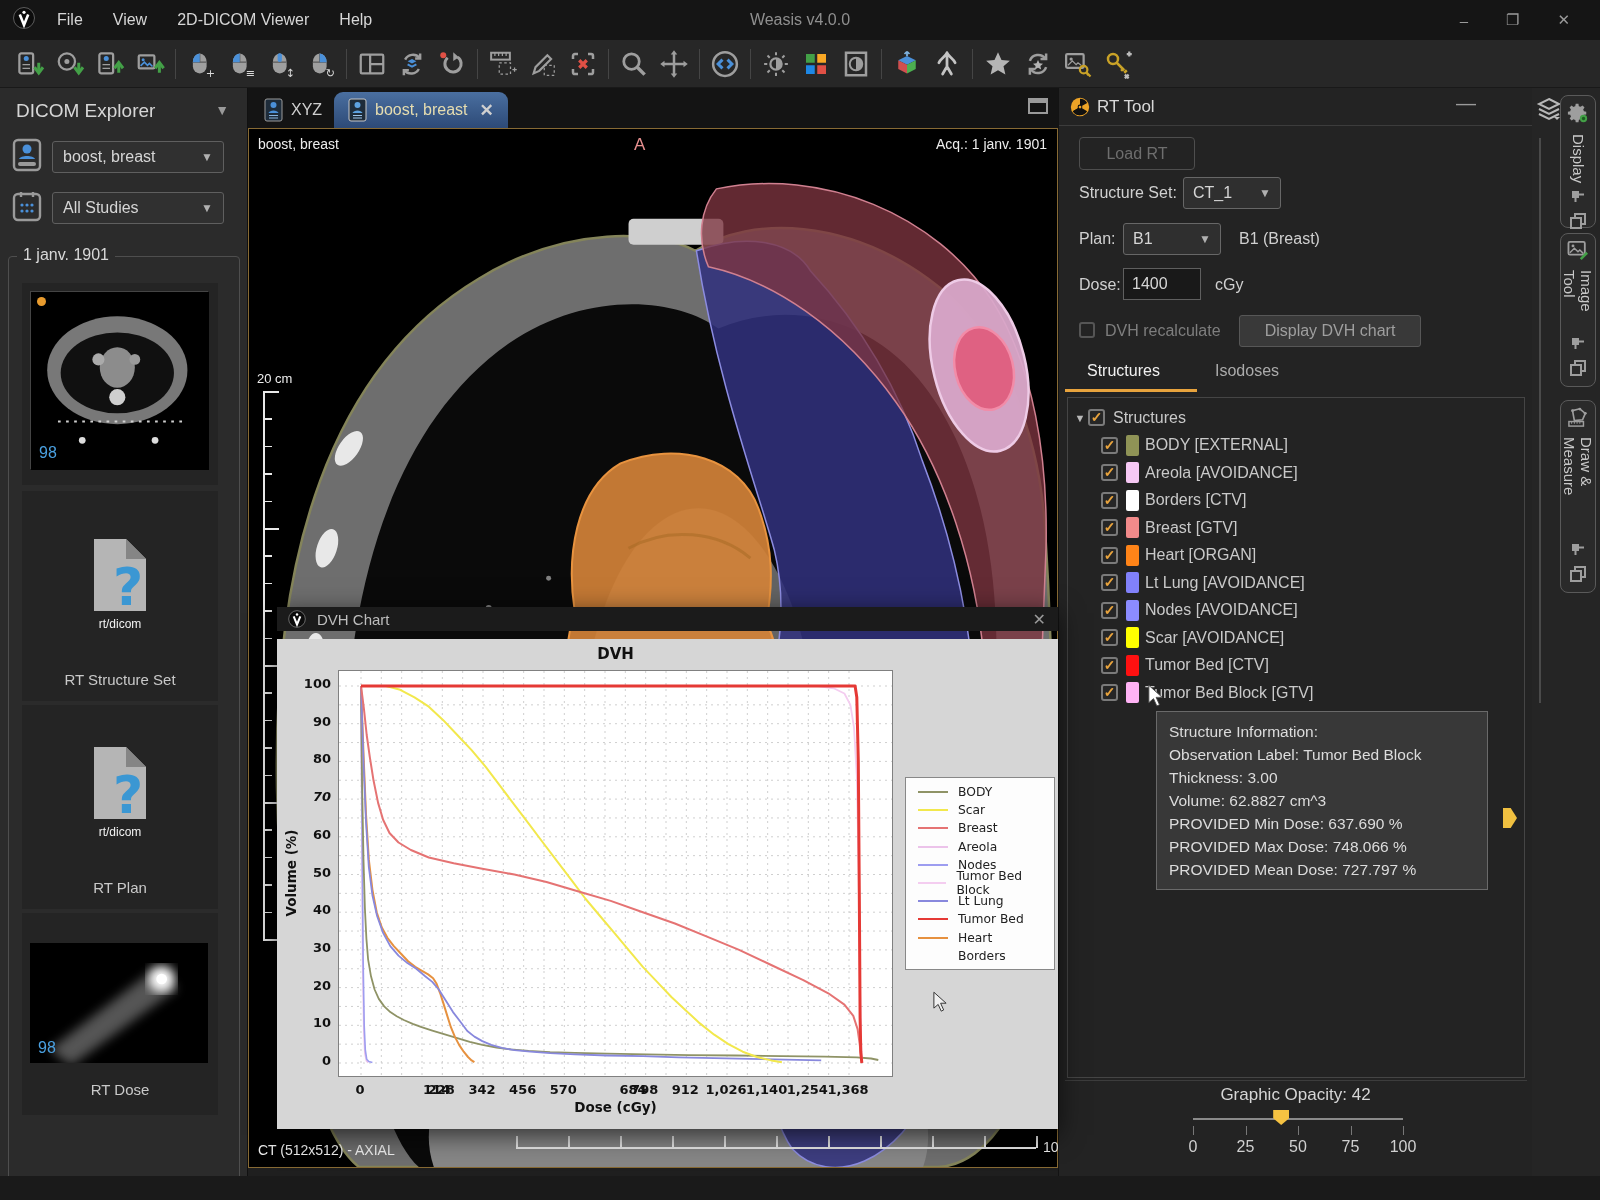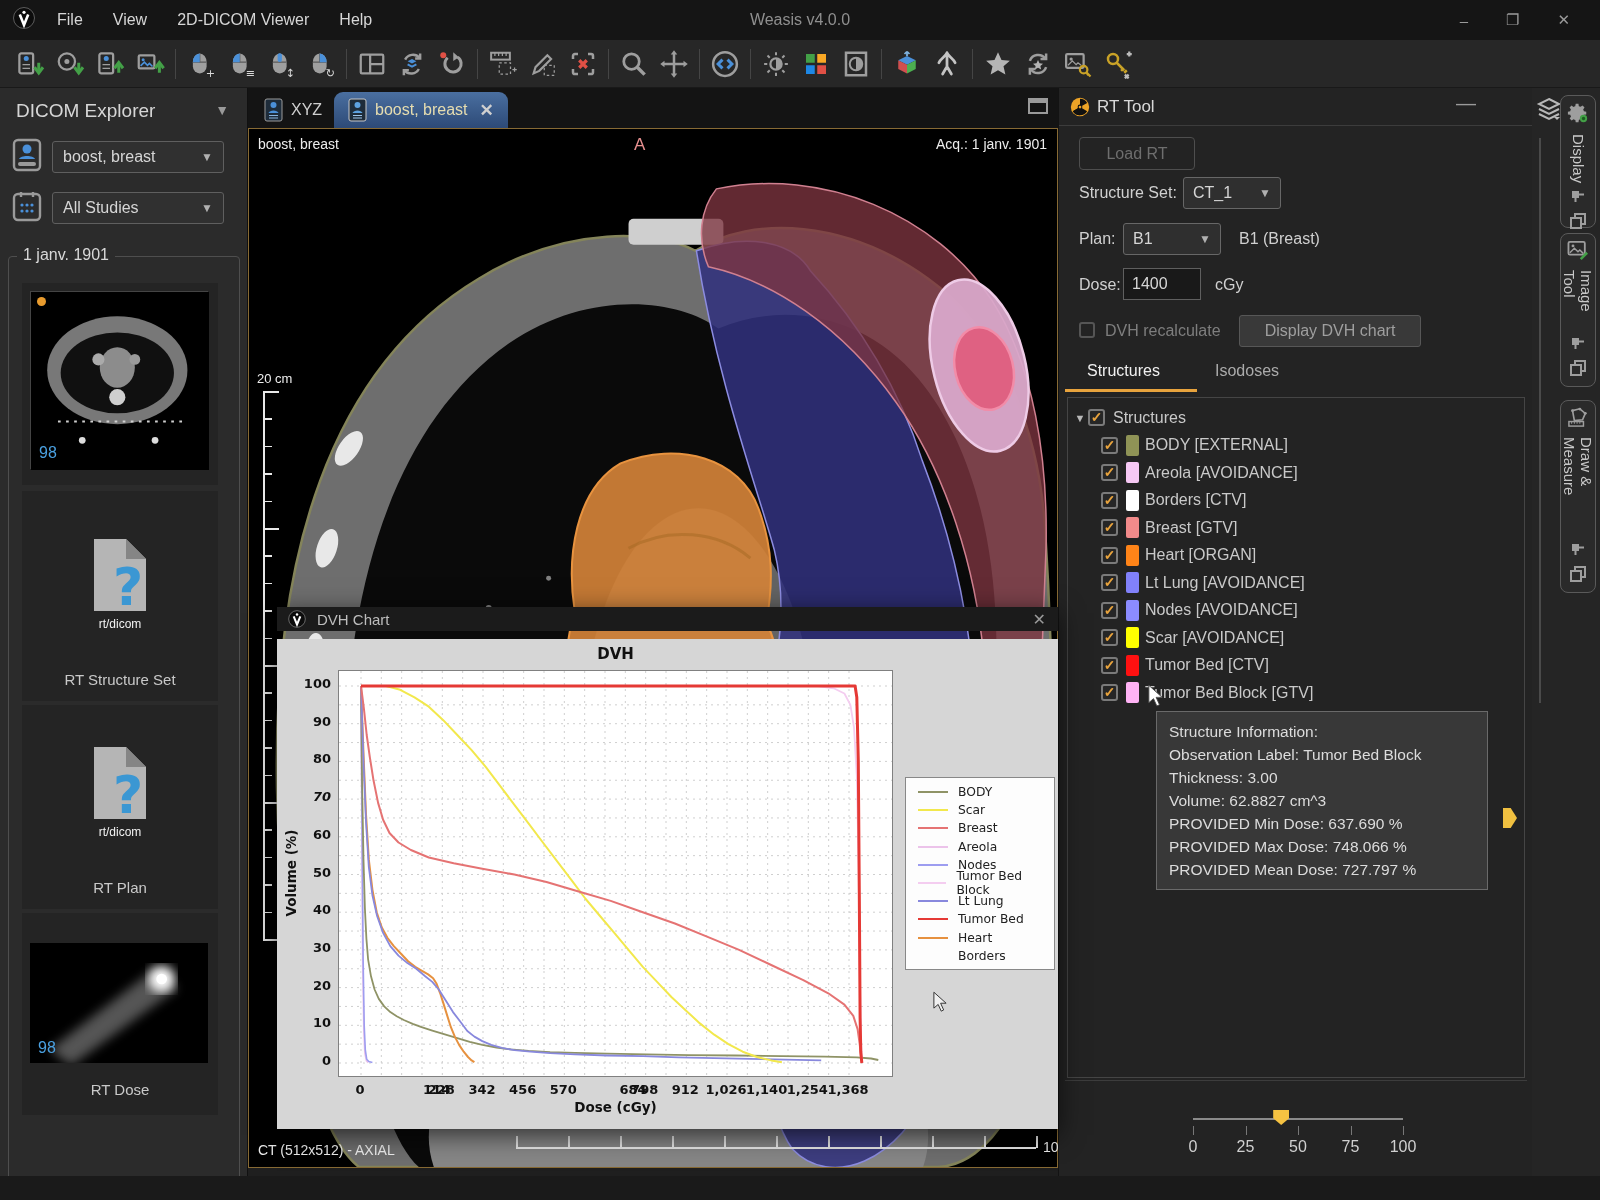--- a/index.html
+++ b/index.html
@@ -819,20 +819,21 @@
         <div>Volume: 62.8827 cm^3</div>
         <div>PROVIDED Min Dose: 637.690 %</div>
         <div>PROVIDED Max Dose: 748.066 %</div>
         <div>PROVIDED Mean Dose: 727.797 %</div>
       </div>
     <svg class="cursor-svg" style="left:88px;top:596px;position:absolute" width="17" height="24" viewBox="0 0 12 18">
         <path d="M1,1 L1,14 L4.5,11 L7,16.5 L9,15.5 L6.5,10 L11,10 Z" fill="#fff" stroke="#444" stroke-width="0.7"></path>
       </svg>
     <div id="side-marker"></div>
     <div id="sep-bottom"></div>
+    <div id="opacity-label">Graphic Opacity: 42</div>
     <div id="slider-track"></div>
     <div id="slider-thumb" style="left: 214.2px;"></div>
     <div id="op-ticks">
         <span class="op-tick" style="left: 134px;"></span>
         <span class="op-lab" style="left: 134px;">0</span>
         <span class="op-tick" style="left: 186.5px;"></span>
         <span class="op-lab" style="left: 186.5px;">25</span>
         <span class="op-tick" style="left: 239px;"></span>
         <span class="op-lab" style="left: 239px;">50</span>
         <span class="op-tick" style="left: 291.5px;"></span>

